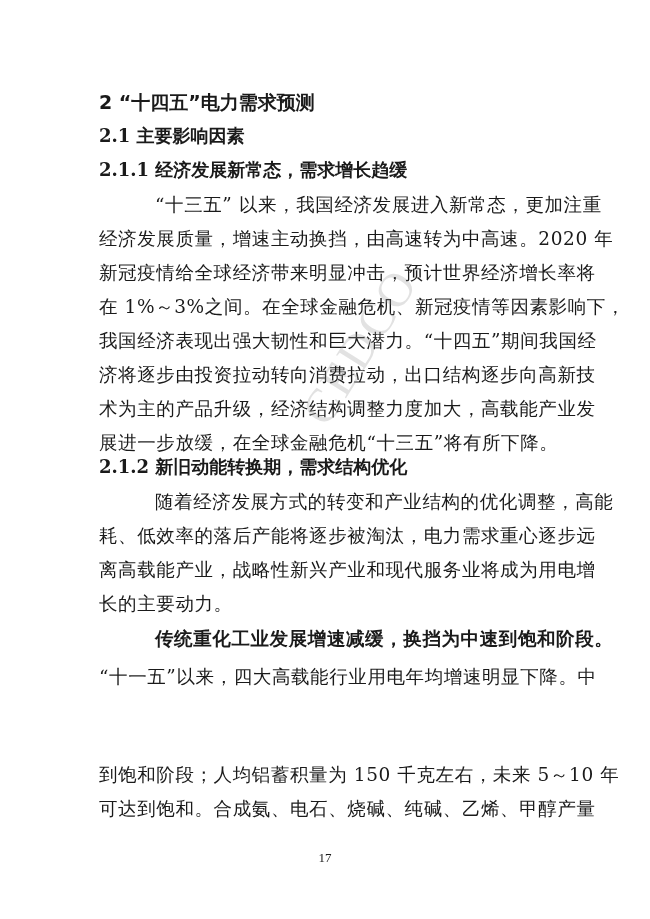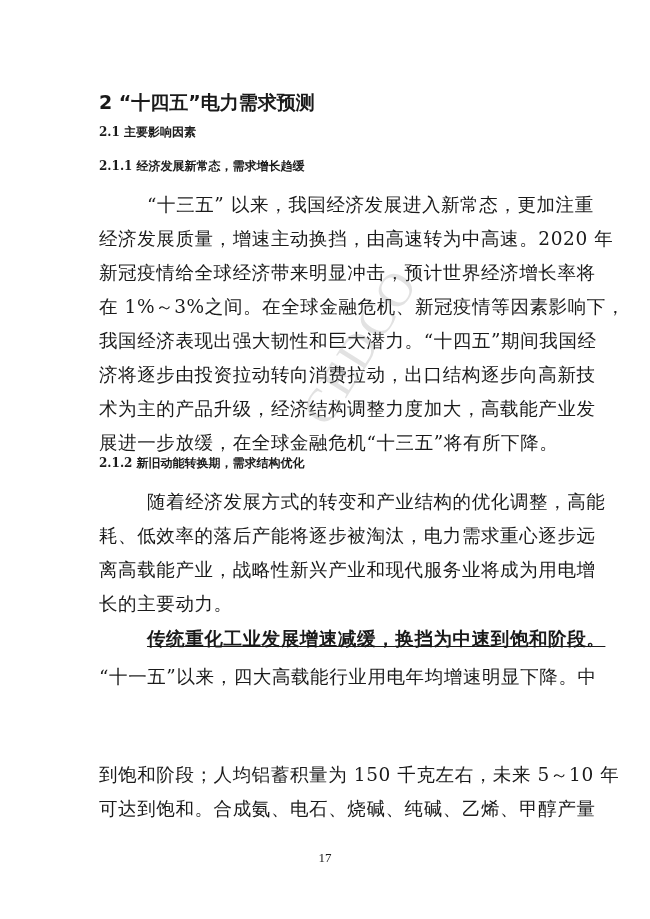--- a/index.html
+++ b/index.html
@@ -1,25 +1,25 @@
 <!DOCTYPE html>
 <html><head>
 <meta charset="utf-8">
 <style>
   html, body { margin: 0; padding: 0; background: #ffffff; }
   body { width: 650px; height: 919px; position: relative; overflow: hidden;
          font-family: "DejaVu Serif", "Liberation Serif", serif; color: #1a1a1a; }
   .page { position: absolute; left: 0; top: 0; width: 650px; height: 800px; }
   .h { position: absolute; left: 99px; font-weight: bold; white-space: nowrap; }
   .h1 { top: 90px; font-size: 19px; font-family: "DejaVu Sans", "Liberation Sans", sans-serif; }
-  .h2 { font-size: 12px; }
+  .h2 { font-size: 18px; }
   .line { position: absolute; left: 99px; width: 452px; font-size: 18.5px; white-space: nowrap;
           letter-spacing: 0.6px; }
-  .indent { left: 147px; width: 404px; }
-  .bold { font-weight: bold; text-decoration: underline; }
+  .indent { left: 155px; width: 404px; }
+  .bold { font-weight: bold; }
   .page-num { position: absolute; top: 850px; left: 0; width: 650px; text-align: center;
               font-size: 13px; font-family: "Liberation Serif", serif; }
   .watermark { position: absolute; left: 290px; top: 405px; font-size: 48px;
                font-family: "Liberation Serif", serif; color: rgba(150,150,150,0.28);
                transform: rotate(-58deg); transform-origin: left top; letter-spacing: 2px;
                pointer-events: none; }
 </style>
 </head>
 <body>
 

